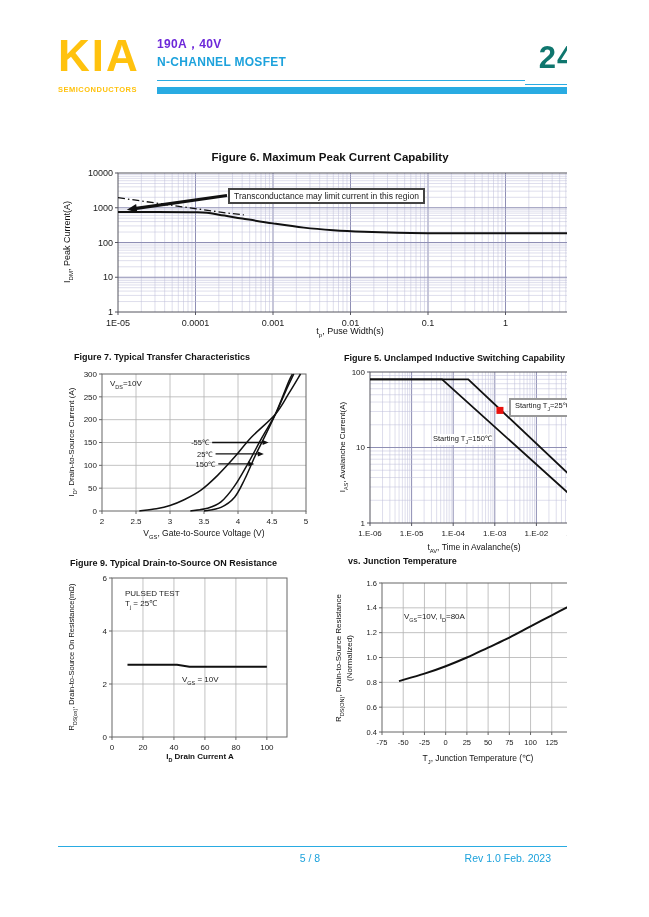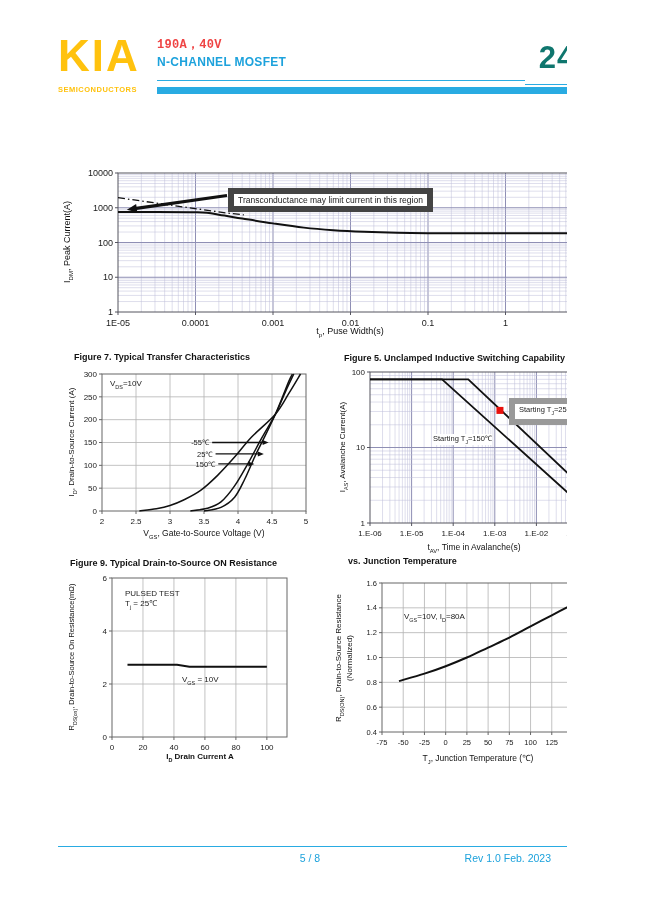--- a/index.html
+++ b/index.html
@@ -8,41 +8,42 @@
   .abs{position:absolute;}
   .logo-kia{font-size:44px;font-weight:800;letter-spacing:2px;line-height:1;}
   .logo-sub{font-size:7.5px;font-weight:700;letter-spacing:0.5px;}
   .prod{font-weight:700;font-size:12px;letter-spacing:0.3px;}
   .part{font-size:31px;font-weight:600;letter-spacing:1px;text-align:right;}
   .fig-title{font-weight:700;font-size:9px;text-align:left;color:#111;line-height:1.2;}
   .fig-title-big{font-weight:700;font-size:11.5px;text-align:center;color:#111;}
   .axis-label{font-size:8.5px;color:#111;text-align:center;white-space:nowrap;}
   .rot{transform:rotate(-90deg);}
   .ann{font-size:8px;color:#222;white-space:nowrap;line-height:1.25;}
-  .boxed{border:6px solid #eab308;background:#fff;padding:0px 4px;line-height:12px;}
+  .boxed{border:2px solid #eab308;background:#fff;padding:0px 4px;line-height:12px;}
   .footer-text{font-size:10.5px;font-weight:400;}
   sub{font-size:68%;}
   svg text{font-family:"Liberation Sans",sans-serif;fill:#1a1a1a;}
 </style>
 </head>
 <body>
 
 <div id="page">
 
   <div class="abs" style="left:58px;top:34px;">
     <div class="logo-kia" style="color:#FFC20E;">KIA</div>
     <div class="logo-sub" style="color:#FFC20E;margin-top:7px;">SEMICONDUCTORS</div>
   </div>
-  <div class="abs prod" style="left:157px;top:36px;color:#ef4444;font-family:Liberation Mono, monospace;">190A，40V</div>
+  <div class="abs prod" style="left:157px;top:36px;color:#6d28d9;">190A，40V</div>
   <div class="abs prod" style="left:157px;top:55px;color:#1DA2DC;font-size:12px;">N-CHANNEL MOSFET</div>
   <div class="abs part" style="left:460px;top:40px;width:175px;color:#0f766e;">2404A</div>
   <div class="abs" style="left:157px;top:80px;width:368px;border-top:1.5px solid #29ABE2;"></div>
   <div class="abs" style="left:525px;top:84px;width:110px;border-top:1.5px solid #29ABE2;"></div>
   <div class="abs" style="left:157px;top:87px;width:455px;height:7px;background:#29ABE2;"></div>
 
+  <div class="abs fig-title-big" style="left:100px;top:151px;width:460px;">Figure 6. Maximum Peak Current Capability</div>
   <svg class="abs" style="left:58px;top:166px;" width="540" height="178">
       <line x1="83.32982466395855" y1="7" x2="83.32982466395855" y2="146" stroke="#bcbcd8" stroke-width="0.5"></line>
       <line x1="96.97689724077385" y1="7" x2="96.97689724077385" y2="146" stroke="#bcbcd8" stroke-width="0.5"></line>
       <line x1="106.6596493279171" y1="7" x2="106.6596493279171" y2="146" stroke="#bcbcd8" stroke-width="0.5"></line>
       <line x1="114.17017533604145" y1="7" x2="114.17017533604145" y2="146" stroke="#bcbcd8" stroke-width="0.5"></line>
       <line x1="120.3067219047324" y1="7" x2="120.3067219047324" y2="146" stroke="#bcbcd8" stroke-width="0.5"></line>
       <line x1="125.49509810110492" y1="7" x2="125.49509810110492" y2="146" stroke="#bcbcd8" stroke-width="0.5"></line>
       <line x1="129.98947399187563" y1="7" x2="129.98947399187563" y2="146" stroke="#bcbcd8" stroke-width="0.5"></line>
       <line x1="133.9537944815477" y1="7" x2="133.9537944815477" y2="146" stroke="#bcbcd8" stroke-width="0.5"></line>
       <line x1="160.82982466395856" y1="7" x2="160.82982466395856" y2="146" stroke="#bcbcd8" stroke-width="0.5"></line>

